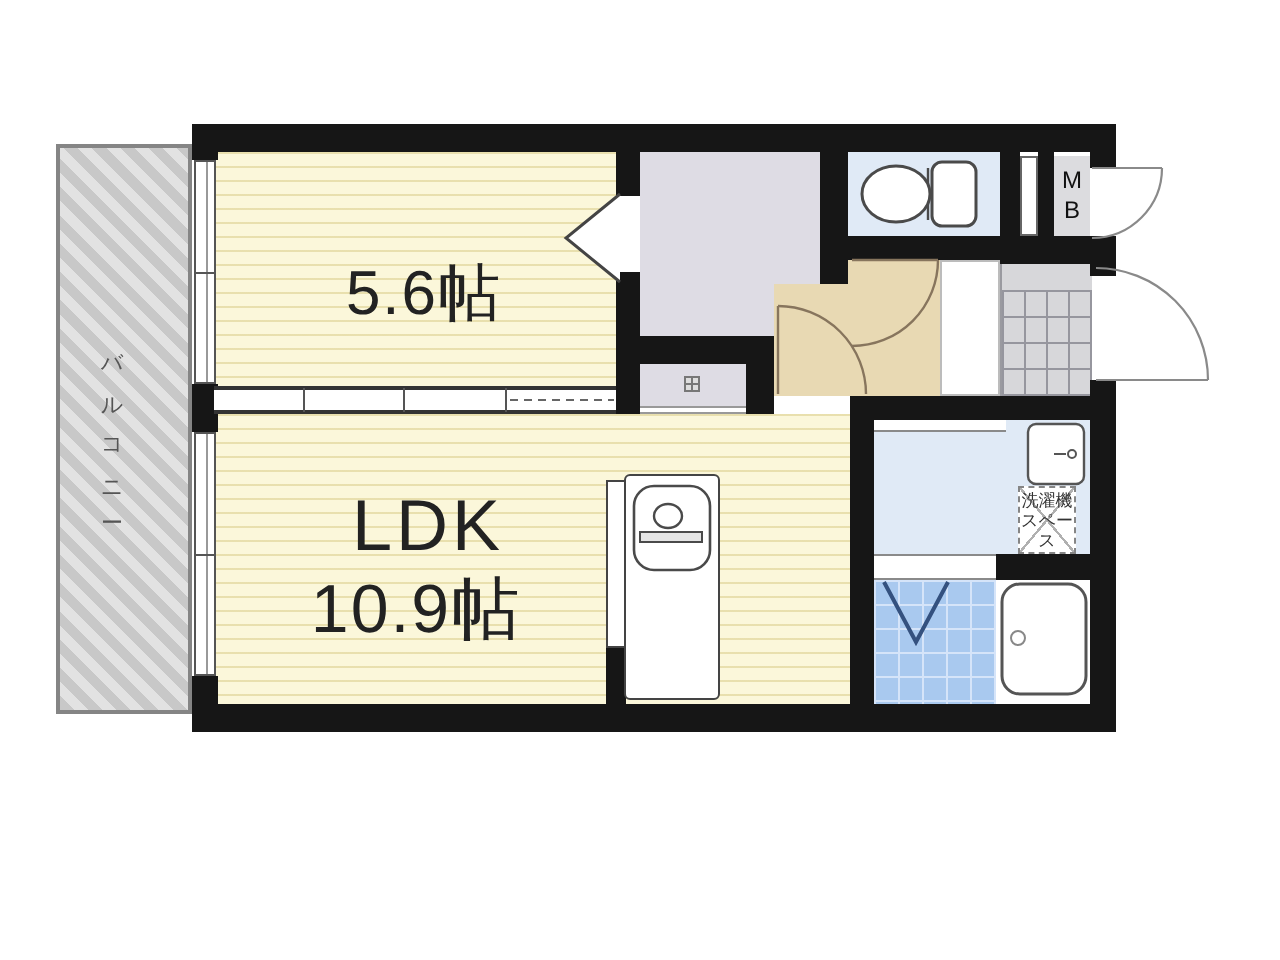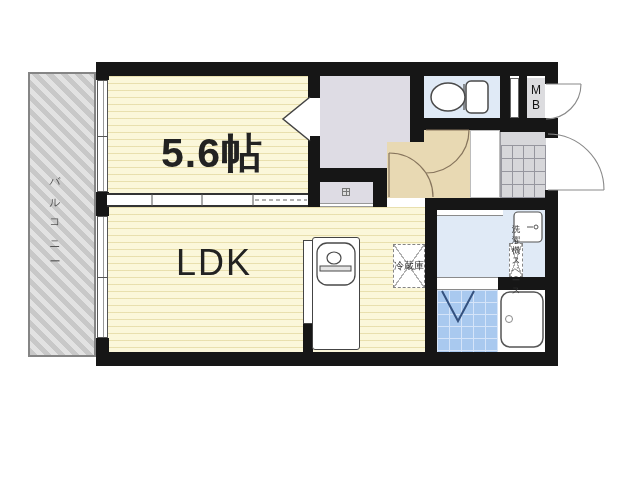--- a/index.html
+++ b/index.html
@@ -57,21 +57,21 @@
   .shelf-icon{
     width:8px;height:8px;border:1px solid #777;box-sizing:border-box;
     background:
       linear-gradient(to right, transparent calc(50% - 0.5px), #777 calc(50% - 0.5px) calc(50% + 0.5px), transparent calc(50% + 0.5px)),
       linear-gradient(to bottom, transparent calc(50% - 0.5px), #777 calc(50% - 0.5px) calc(50% + 0.5px), transparent calc(50% + 0.5px)),#ddd;
   }
   .niche-sill{background:#fff;border-top:1px solid #999;border-bottom:1px solid #999;box-sizing:border-box;}
   
   .lbl{position:absolute;z-index:20;text-align:center;color:#222;white-space:nowrap;}
   .lbl-room-name{font-size:29px;letter-spacing:6px;}
-  .lbl-room-size{font-size:41px;letter-spacing:1px;font-weight:bold;}
+  .lbl-room-size{font-size:31px;letter-spacing:1px;}
   .lbl-ldk{font-size:36px;letter-spacing:2px;}
   .lbl-ldk-size{font-size:34px;letter-spacing:1px;}
   .lbl-wic{font-size:20px;letter-spacing:2px;color:#333;}
   .lbl-balcony{
     writing-mode:vertical-rl;font-size:11px;letter-spacing:9px;color:#555;
   }
   .lbl-mb{display:flex;flex-direction:column;align-items:center;justify-content:center;
     font-size:12px;line-height:1.25;color:#111;z-index:20;}
   .lbl-small{font-size:10px;color:#333;z-index:20;position:relative;}
   .lbl-washer{font-size:8.5px;line-height:1.2;color:#333;z-index:20;position:relative;}
@@ -133,24 +133,21 @@
 
   <div class="abs thinwall" style="left:303px;top:240px;width:10px;height:84px;"></div>
   <div class="abs kitchen" style="left:312px;top:237px;width:48px;height:113px;"></div>
 
   <div class="abs shaft" style="left:510px;top:78px;width:9px;height:40px;"></div>
   <div class="abs lbl-mb" style="left:527px;top:78px;width:18px;height:40px;background:#dcdcdf;">
     <span>M</span>
     <span>B</span>
   </div>
 
-  <div class="abs dashed-box" style="left:393px;top:244px;width:32px;height:44px;">
-    <span class="lbl-small">冷蔵庫</span>
-  </div>
-  <div class="abs dashed-box" style="left:509px;top:243px;width:14px;height:34px;">
+  <div class="abs dashed-box" style="left:509px;top:243px;width:29px;height:34px;">
     <span class="lbl-washer">
       <span>洗濯機</span><br>
       <span>スペース</span>
     </span>
   </div>
 
   <div class="abs shelf-icon" style="left:342px;top:188px;"></div>
 
   <svg class="overlay" width="640" height="480" viewBox="0 0 640 480">
 
@@ -205,15 +202,16 @@
       <line x1="426" y1="130" x2="469" y2="130"></line>
     </g>
     <g stroke="#87755d" stroke-width="1.2" fill="none">
       <path d="M389,153 A44,44 0 0 1 433,197"></path>
       <line x1="389" y1="197" x2="389" y2="153"></line>
     </g>
   </svg>
 
   <div class="lbl lbl-room-size" style="left:122px;top:126px;width:180px;">5.6帖</div>
   <div class="lbl lbl-ldk" style="left:124px;top:242px;width:180px;">LDK</div>
+  <div class="lbl lbl-ldk-size" style="left:108px;top:282px;width:200px;">10.9帖</div>
   <div class="lbl lbl-balcony" style="left:47px;top:152px;height:130px;">バルコニー</div>
 
 </div>
 
 </body></html>

